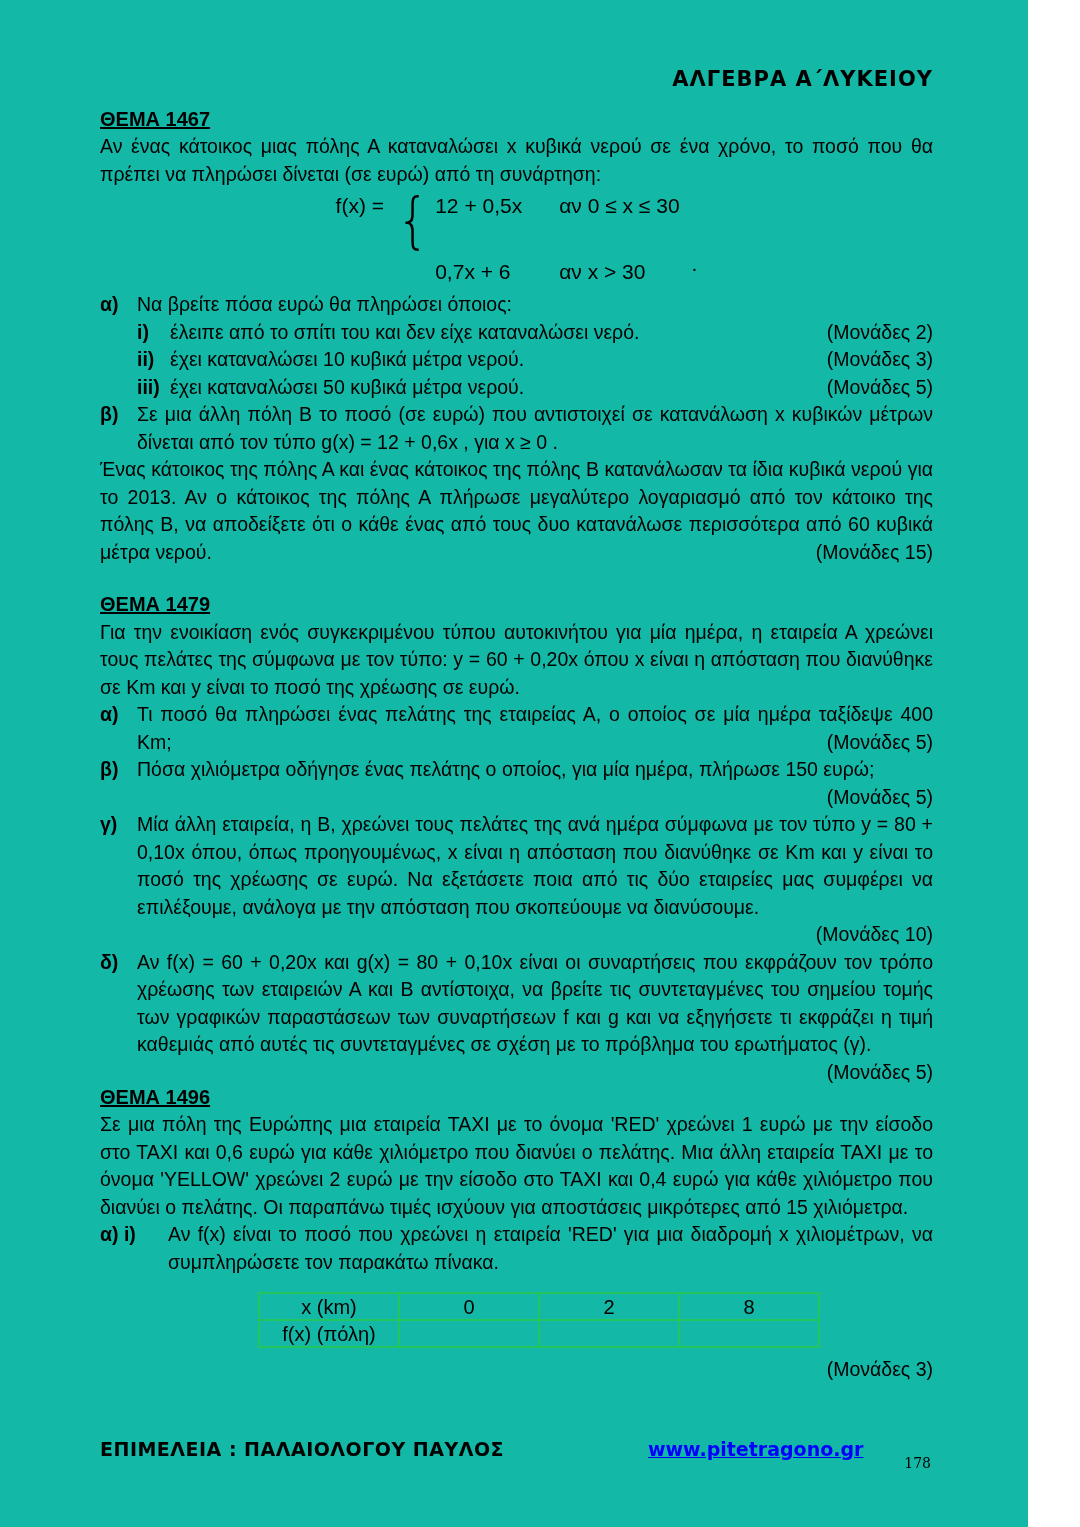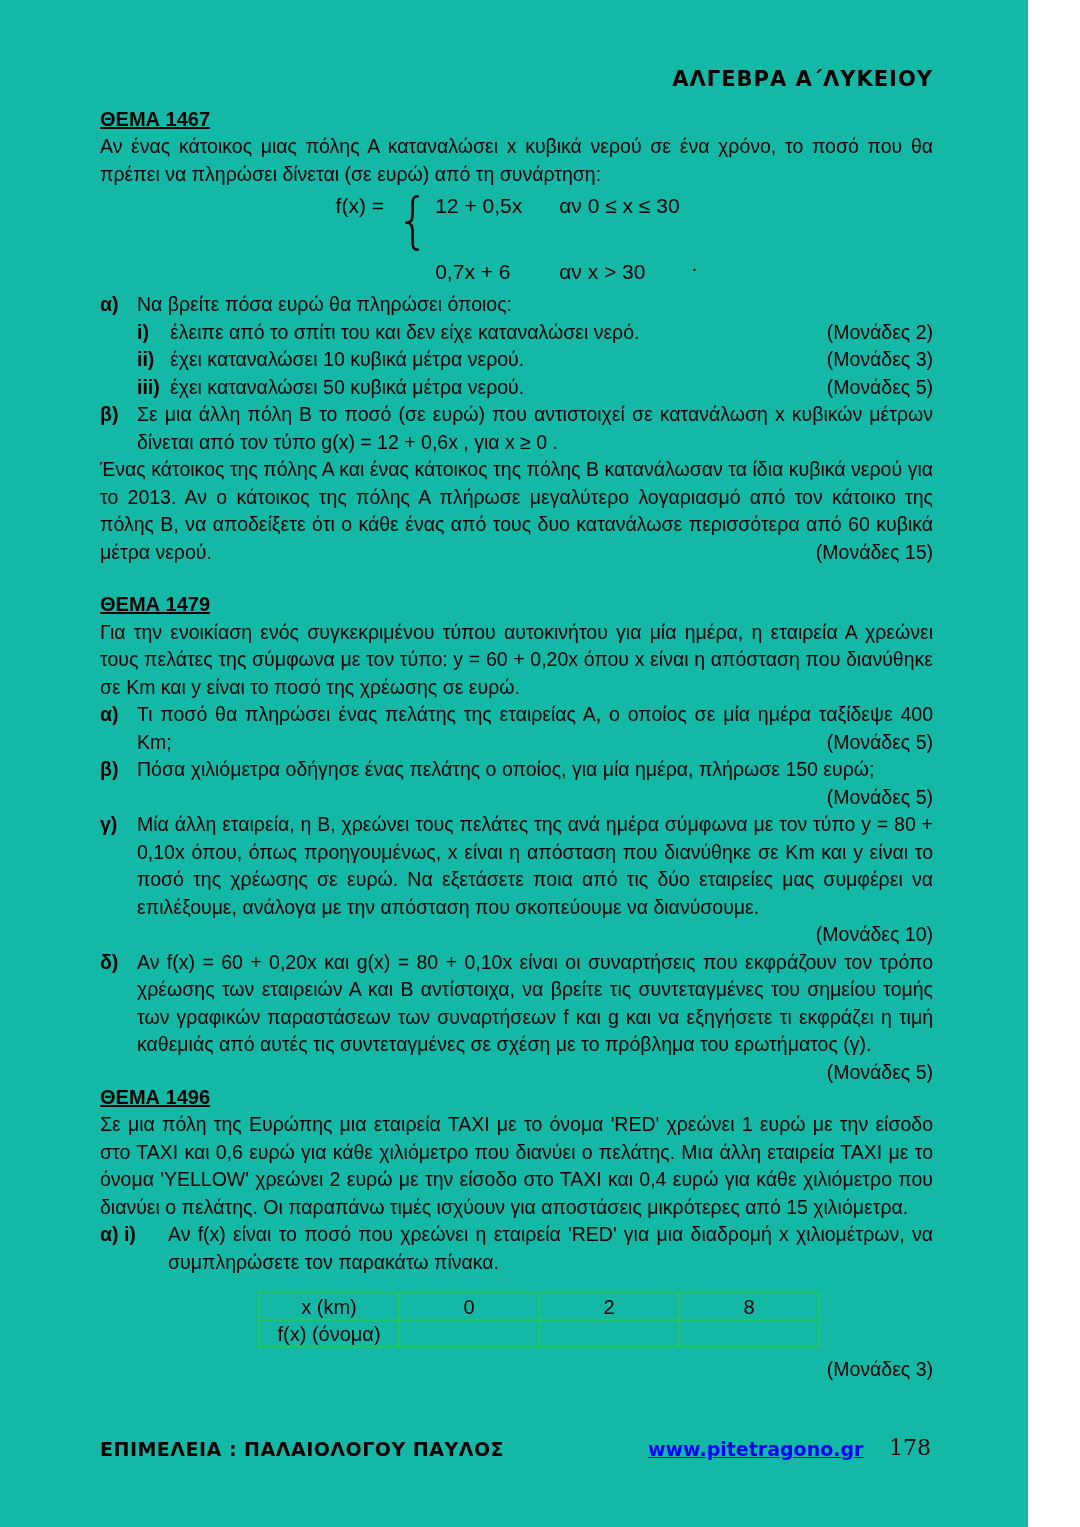--- a/index.html
+++ b/index.html
@@ -93,23 +93,23 @@
     font-family: "DejaVu Sans", sans-serif;
     font-weight: 700; font-size: 19px; letter-spacing: 0.5px;
   }
   .f-link {
     position: absolute; left: 548px; top: 2px;
     font-family: "DejaVu Sans", sans-serif;
     font-weight: 700; font-size: 19px;
     text-decoration: underline; cursor: pointer;
   }
   .f-num {
-    position: absolute; right: 2px; top: 0;
+    position: absolute; right: 2px; top: 16px;
     font-family: "DejaVu Serif", serif;
-    font-size: 22px;
+    font-size: 14px;
   }
 </style>
 </head>
 <body>
 
 <div class="page">
 
   <div class="page-header">ΑΛΓΕΒΡΑ Α΄ΛΥΚΕΙΟΥ</div>
 
   <section class="theme first">
@@ -205,21 +205,21 @@
     <div class="ftable-wrap">
       <table class="ftable">
         <tbody>
           <tr>
             <td>x (km)</td>
             <td>0</td>
             <td>2</td>
             <td>8</td>
           </tr>
           <tr>
-            <td>f(x) (όνομα)</td>
+            <td>f(x) (πόλη)</td>
             <td></td>
             <td></td>
             <td></td>
           </tr>
         </tbody>
       </table>
     </div>
     <div class="points-line table-points">(Μονάδες 3)</div>
   </section>
 

